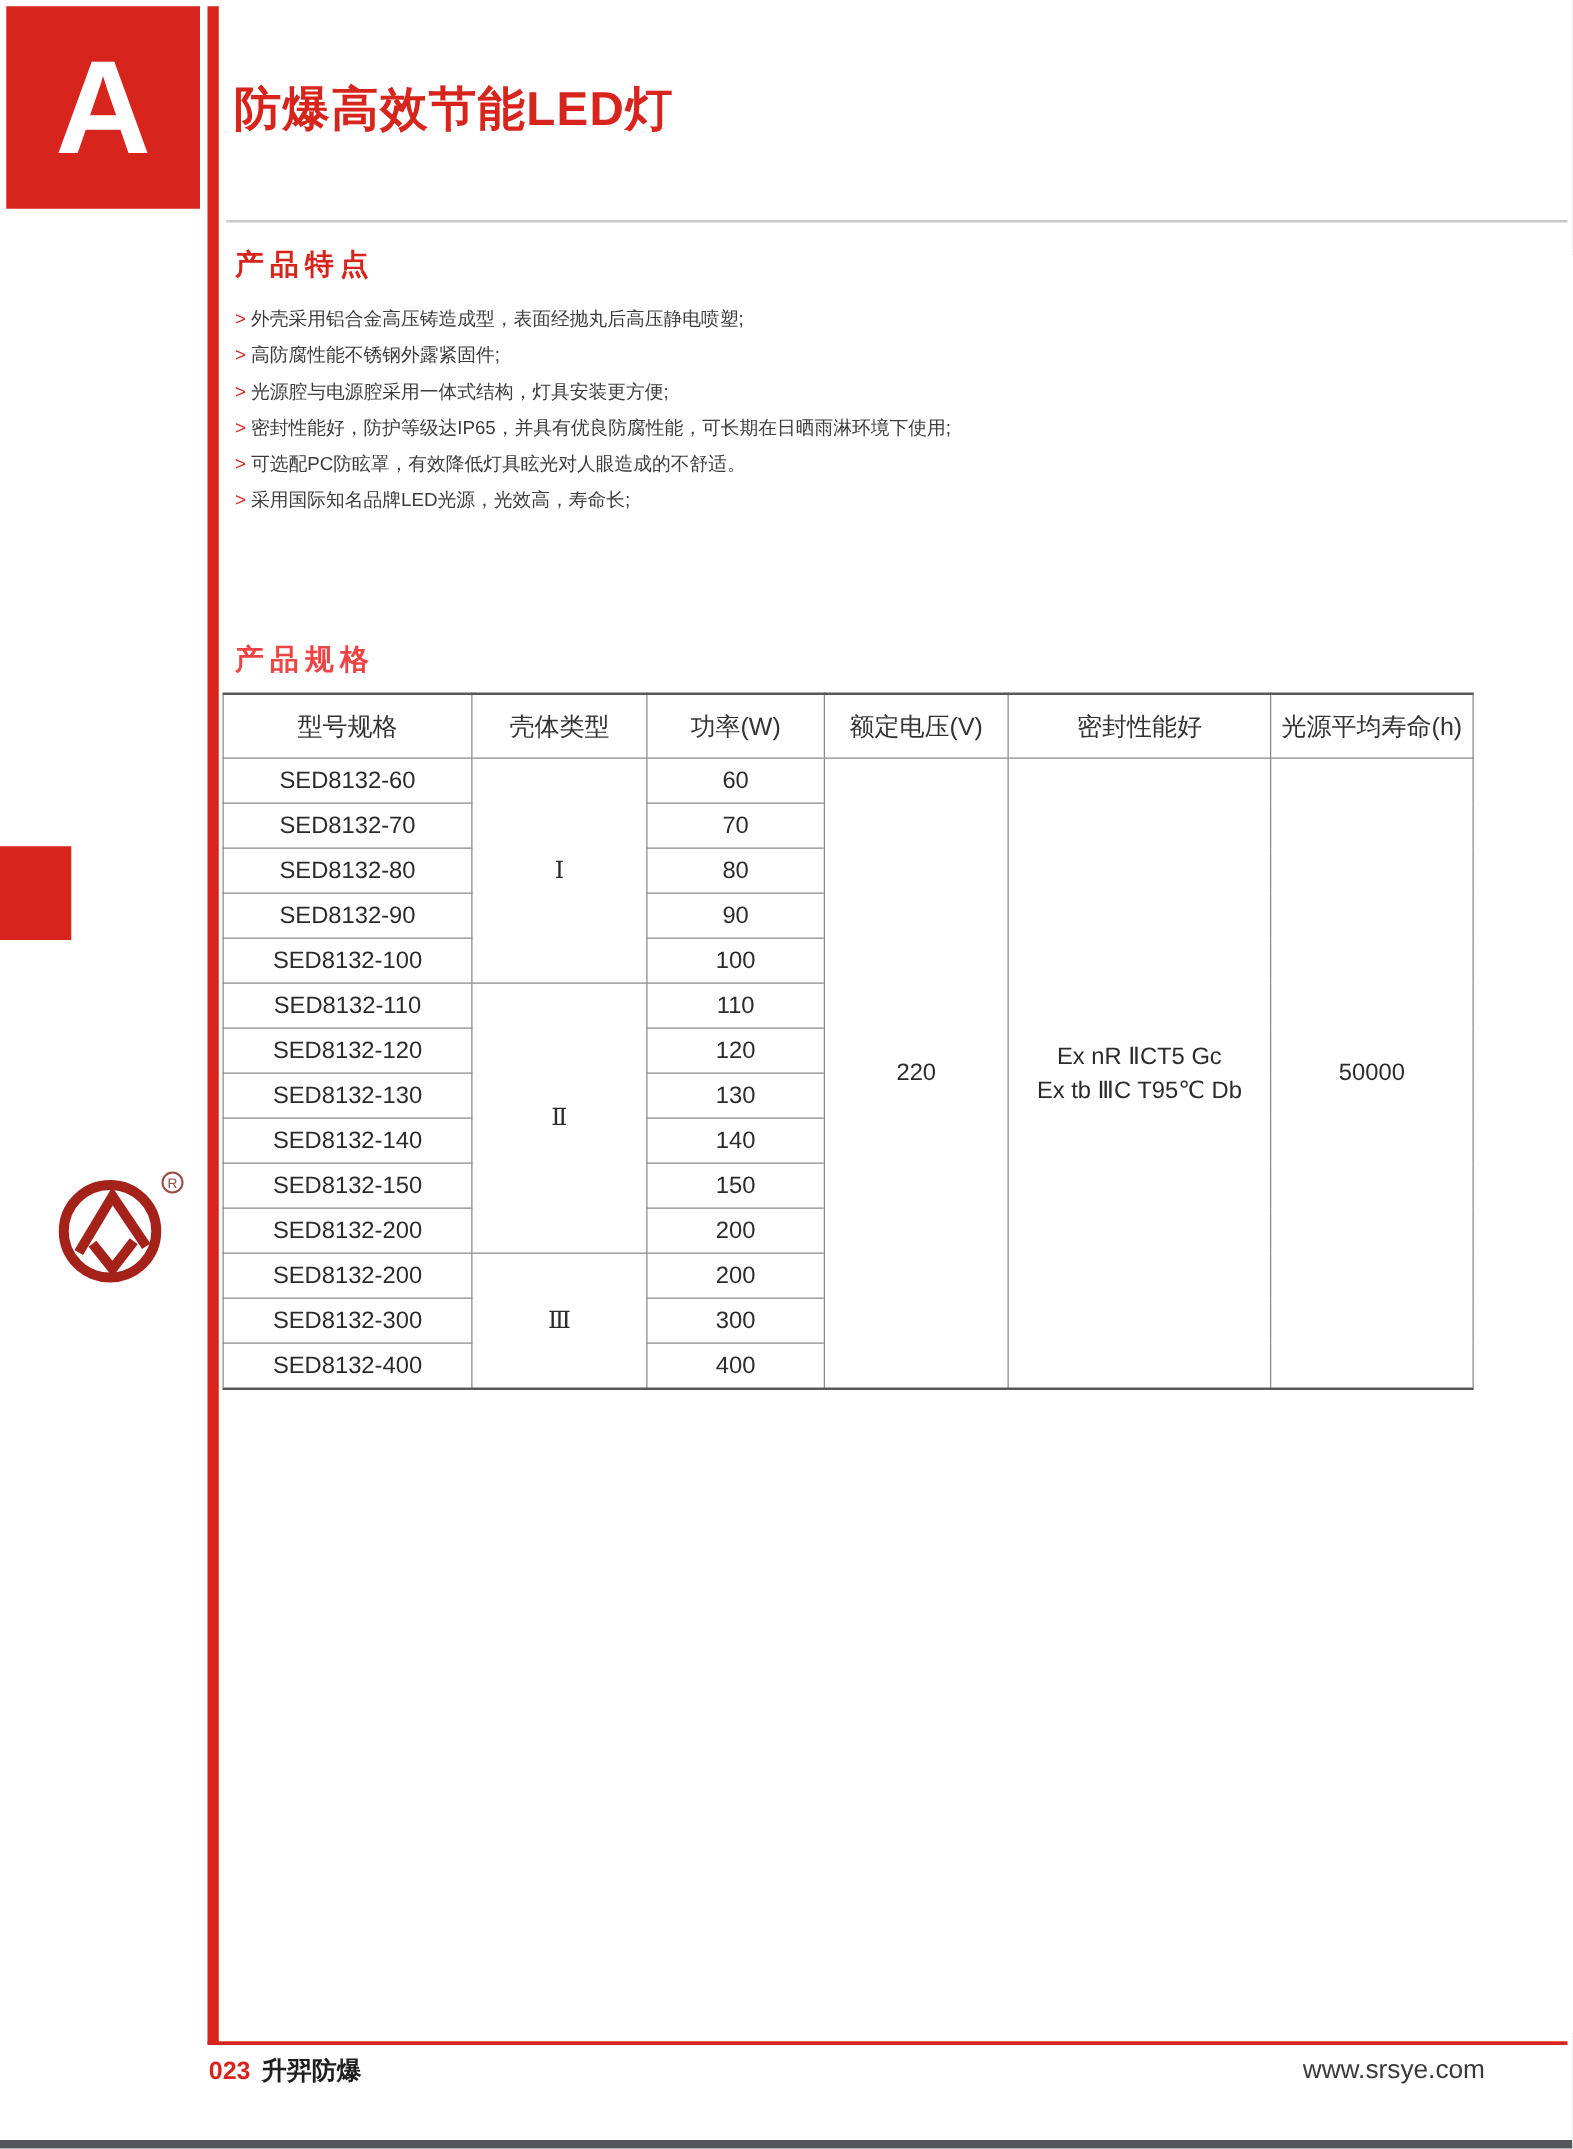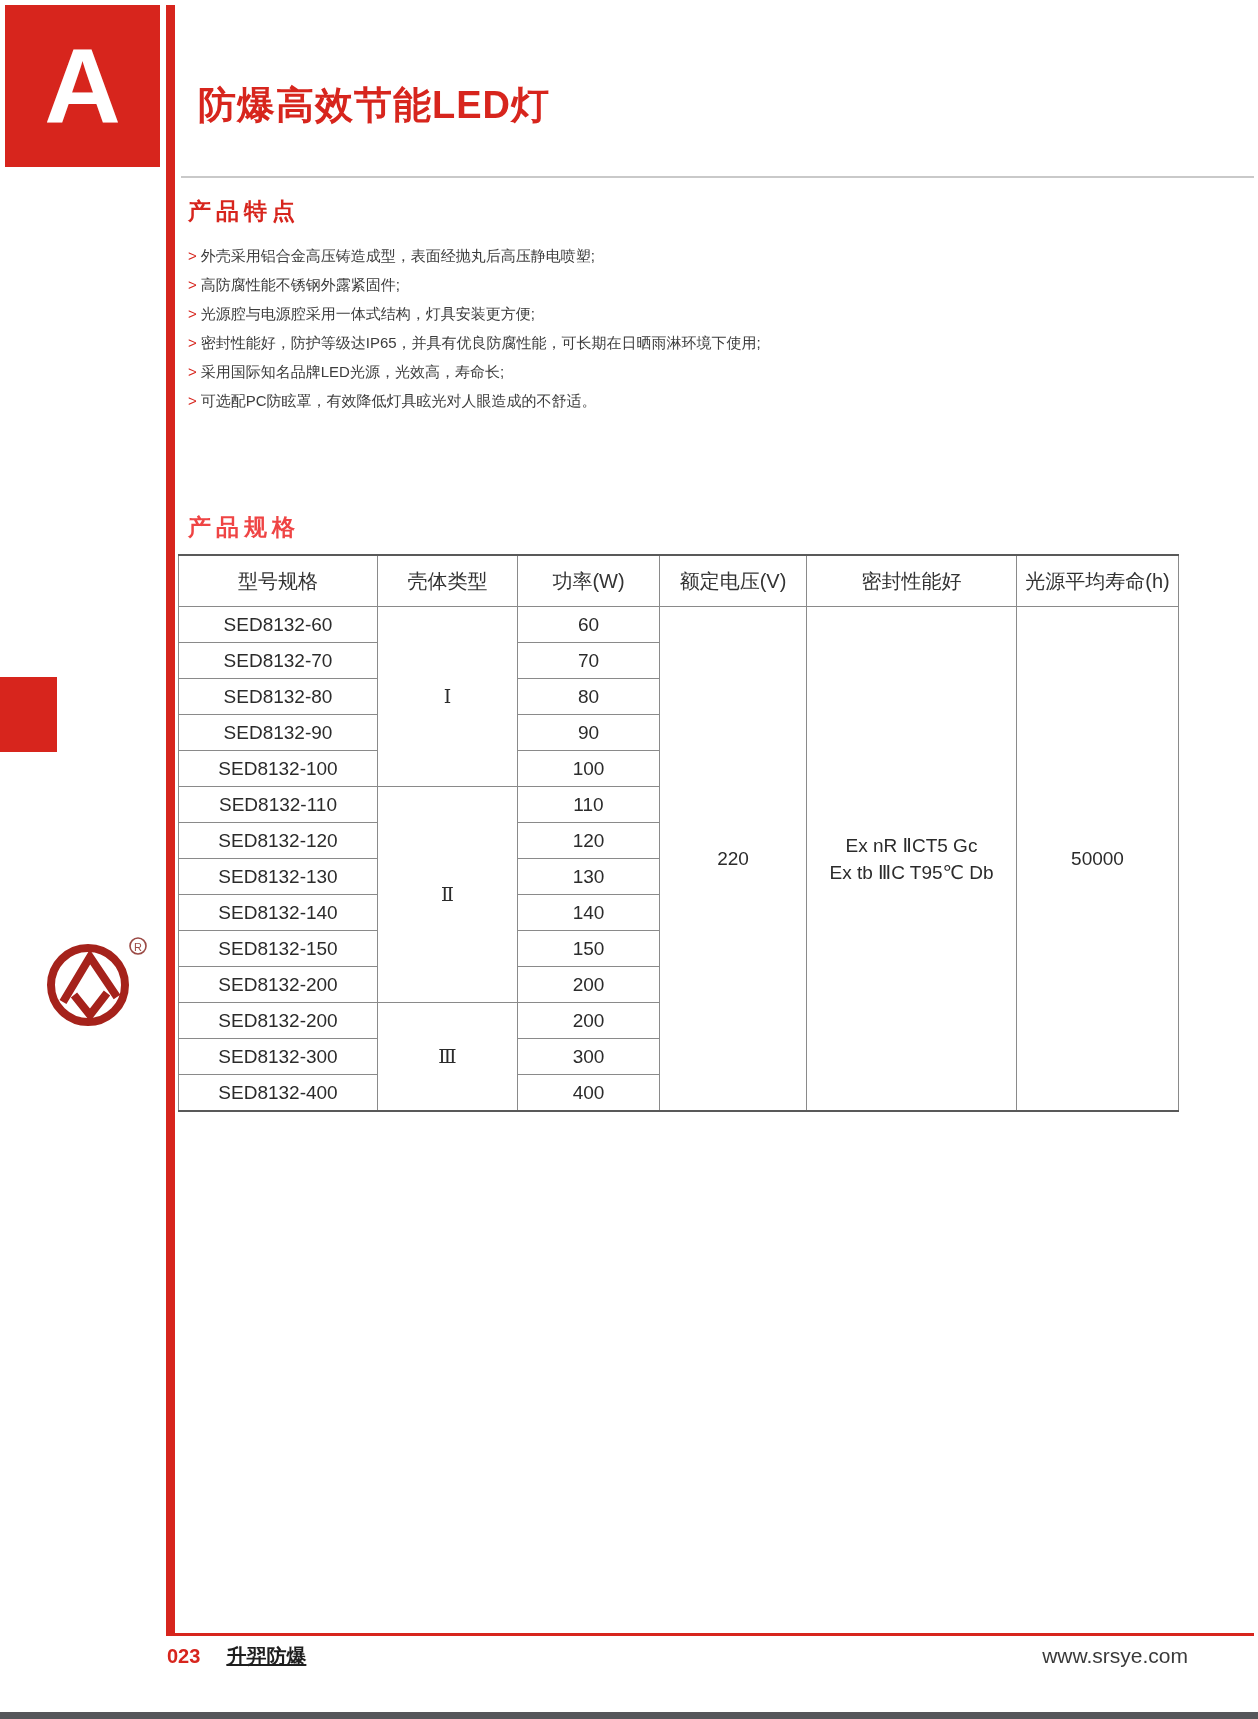--- a/index.html
+++ b/index.html
@@ -12,21 +12,21 @@
     overflow:hidden;
   }
   
   .section-block{
     position:absolute;left:5px;top:5px;width:155px;height:162px;
     background:#d7251d;color:#fff;
     display:flex;align-items:center;justify-content:center;
     font-size:106px;font-weight:700;line-height:1;
   }
   .v-redline{position:absolute;left:166px;top:5px;width:9px;height:1630px;background:#d7251d;}
-  .page-title{position:absolute;left:187px;top:80px;font-size:38px;font-weight:700;color:#d7251d;letter-spacing:1px;margin-left:11px;}
+  .page-title{position:absolute;left:187px;top:62px;font-size:38px;font-weight:700;color:#d7251d;letter-spacing:1px;}
   .page-subtitle{position:absolute;left:189px;top:130px;font-size:27px;font-weight:600;color:#252525;}
   .header-underline{position:absolute;left:181px;top:176px;width:1073px;height:2px;background:#c9c9c9;}
   
   .features{position:absolute;left:188px;top:196px;width:960px;}
   .sec-heading{margin:0;font-size:23px;font-weight:700;color:#d7251d;letter-spacing:5px;}
   .feature-list{list-style:none;margin:17px 0 0 0;padding:0;}
   .feature-list li{font-size:15px;color:#3c3c3c;line-height:24px;margin-bottom:5px;white-space:nowrap;}
   .bullet-arrow{color:#d7251d;margin-right:4px;font-weight:400;}
   
   .specs-heading{position:absolute;left:188px;top:512px;font-size:23px;font-weight:700;color:#ef4444;letter-spacing:5px;margin:0;}
@@ -45,21 +45,21 @@
   td.shell-type-cell{font-family:"Liberation Serif","DejaVu Serif",serif;font-size:21px;}
   td.ex-cell{text-align:left;}
   .ex-line{font-size:19px;line-height:27px;color:#2b2b2b;}
   
   .accent-block{position:absolute;left:0;top:677px;width:57px;height:75px;background:#d7251d;}
   .brand-logo{position:absolute;left:44px;top:936px;width:104px;height:94px;}
   
   .footer-redline{position:absolute;left:166px;top:1633px;width:1088px;height:3px;background:#d7251d;}
   .footer-left{position:absolute;left:167px;top:1643px;font-size:20px;font-weight:700;}
   .page-number{color:#d7251d;}
-  .brand-name{color:#1e1e1e;margin-left:26px;text-decoration:underline;}
+  .brand-name{color:#1e1e1e;margin-left:9px;}
   .footer-site{position:absolute;right:70px;top:1644px;font-size:21px;color:#3a3a3a;}
   .bottom-bar{position:absolute;left:0;bottom:0;width:100%;height:7px;background:#55565a;}
 </style>
 </head>
 <body>
 
 <div class="page">
 
   <div class="section-block">
     <span>A</span>
@@ -68,22 +68,22 @@
   <div class="page-title">防爆高效节能LED灯</div>
   <div class="header-underline"></div>
 
   <div class="features">
     <h2 class="sec-heading">产品特点</h2>
     <ul class="feature-list">
         <li><span class="bullet-arrow">&gt;</span><span>外壳采用铝合金高压铸造成型，表面经抛丸后高压静电喷塑;</span></li>
         <li><span class="bullet-arrow">&gt;</span><span>高防腐性能不锈钢外露紧固件;</span></li>
         <li><span class="bullet-arrow">&gt;</span><span>光源腔与电源腔采用一体式结构，灯具安装更方便;</span></li>
         <li><span class="bullet-arrow">&gt;</span><span>密封性能好，防护等级达IP65，并具有优良防腐性能，可长期在日晒雨淋环境下使用;</span></li>
+        <li><span class="bullet-arrow">&gt;</span><span>可选配PC防眩罩，有效降低灯具眩光对人眼造成的不舒适。</span></li>
         <li><span class="bullet-arrow">&gt;</span><span>采用国际知名品牌LED光源，光效高，寿命长;</span></li>
-        <li><span class="bullet-arrow">&gt;</span><span>可选配PC防眩罩，有效降低灯具眩光对人眼造成的不舒适。</span></li>
       </ul>
   </div>
 
   <h2 class="specs-heading">产品规格</h2>
   <table class="spec">
     <colgroup>
       <col style="width:199px">
         <col style="width:140px">
         <col style="width:142px">
       <col style="width:147px">

